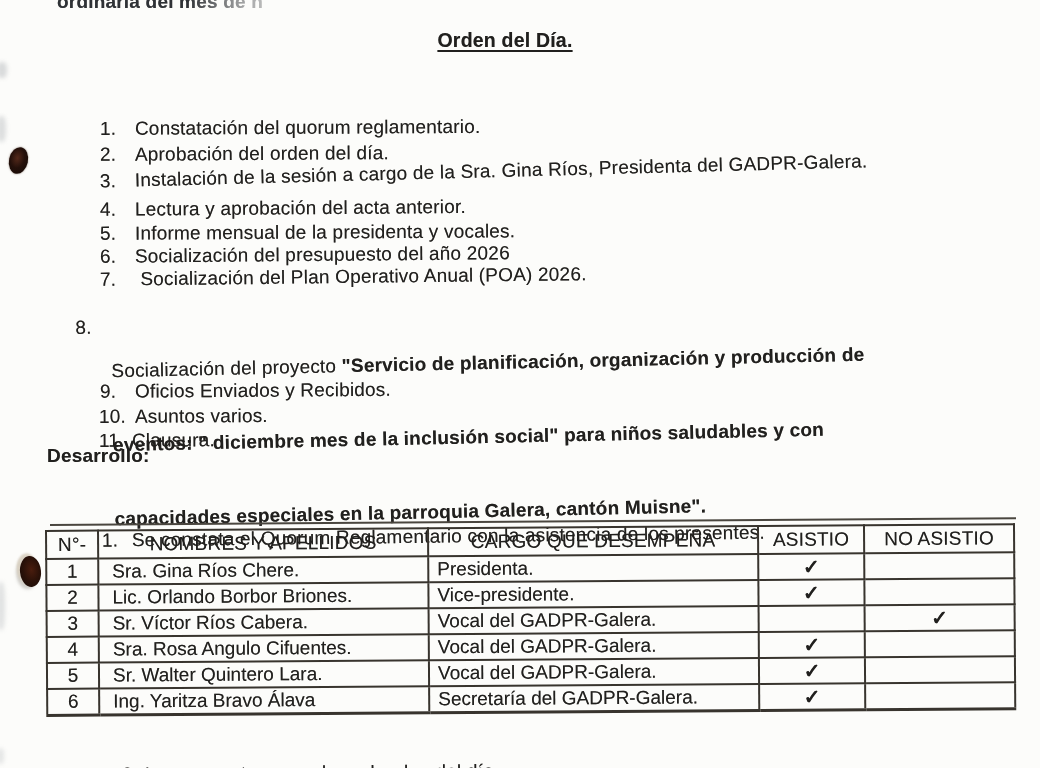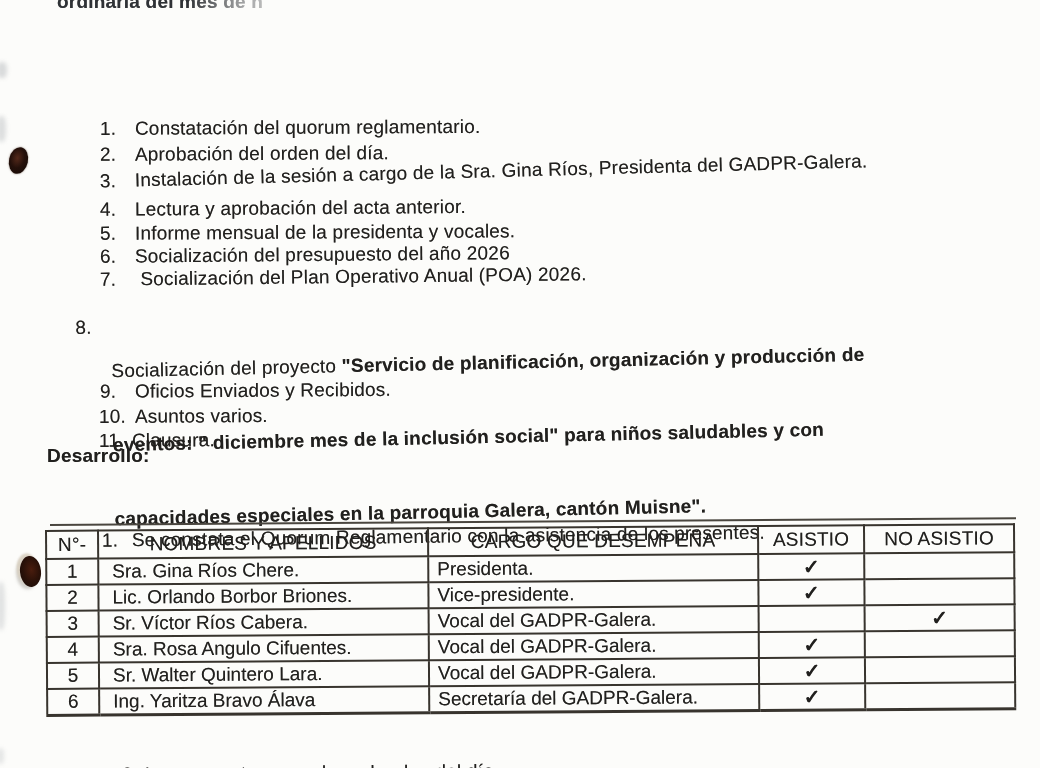--- a/index.html
+++ b/index.html
@@ -68,20 +68,23 @@
 
   <div class="smudge" style="left:-3px;top:62px;width:10px;height:16px;opacity:.45"></div>
   <div class="smudge" style="left:-3px;top:116px;width:9px;height:26px;opacity:.4"></div>
   <div class="smudge" style="left:-3px;top:582px;width:8px;height:48px;opacity:.35"></div>
   <div class="smudge" style="left:-3px;top:748px;width:7px;height:16px;opacity:.3"></div>
   <div class="punch punch-1"></div>
   <div class="punch punch-2"></div>
 
   <div class="tline top-clip" style="left:57px;top:-9px;">ordinaria del mes de n</div>
 
+  <div class="doc-title">
+    <span>Orden del Día.</span>
+  </div>
 
   <div class="tline" style="left:78px;top:96px;transform:rotate(-0.3deg)">
     <span class="num" style="width:35px">1.</span><span>Constatación del quorum reglamentario.</span>
   </div>
   <div class="tline" style="left:78px;top:122px;transform:rotate(-0.35deg)">
     <span class="num" style="width:35px">2.</span><span>Aprobación del orden del día.</span>
   </div>
   <div class="tline" style="left:78px;top:149px;transform:rotate(-1.5deg)">
     <span class="num" style="width:35px">3.</span><span>Instalación de la sesión a cargo de la Sra. Gina Ríos, Presidenta del GADPR-Galera.</span>
   </div>

